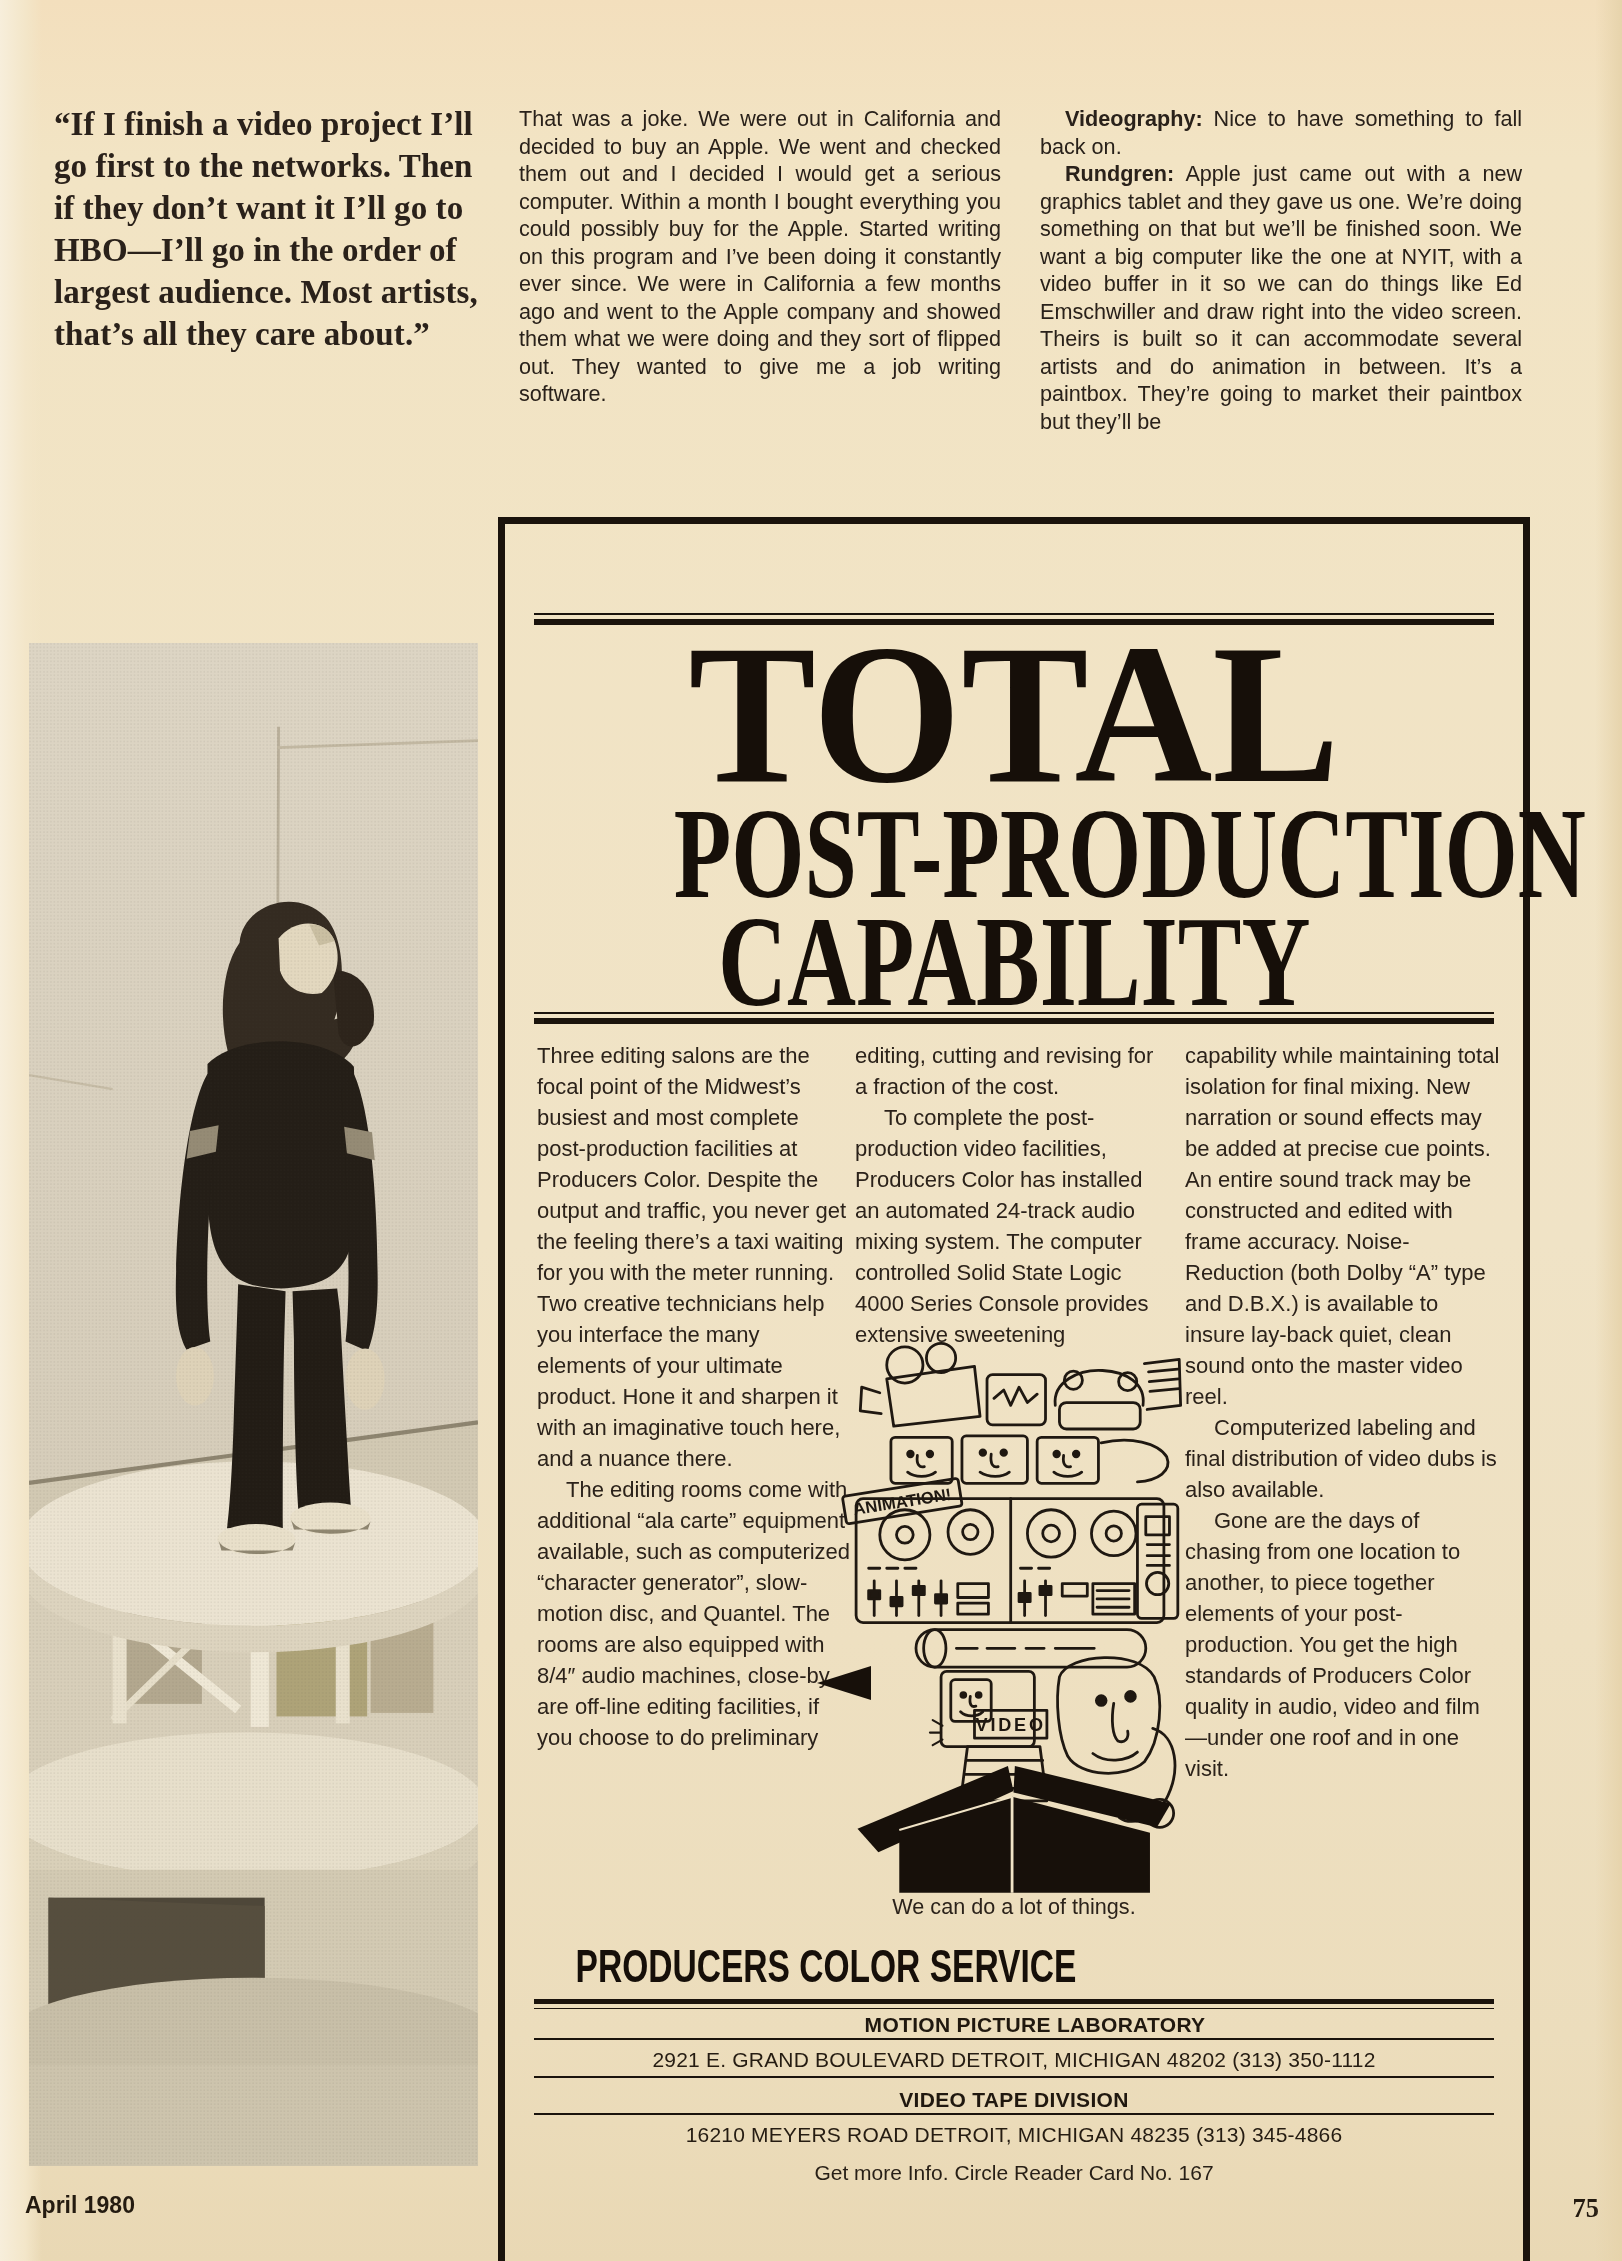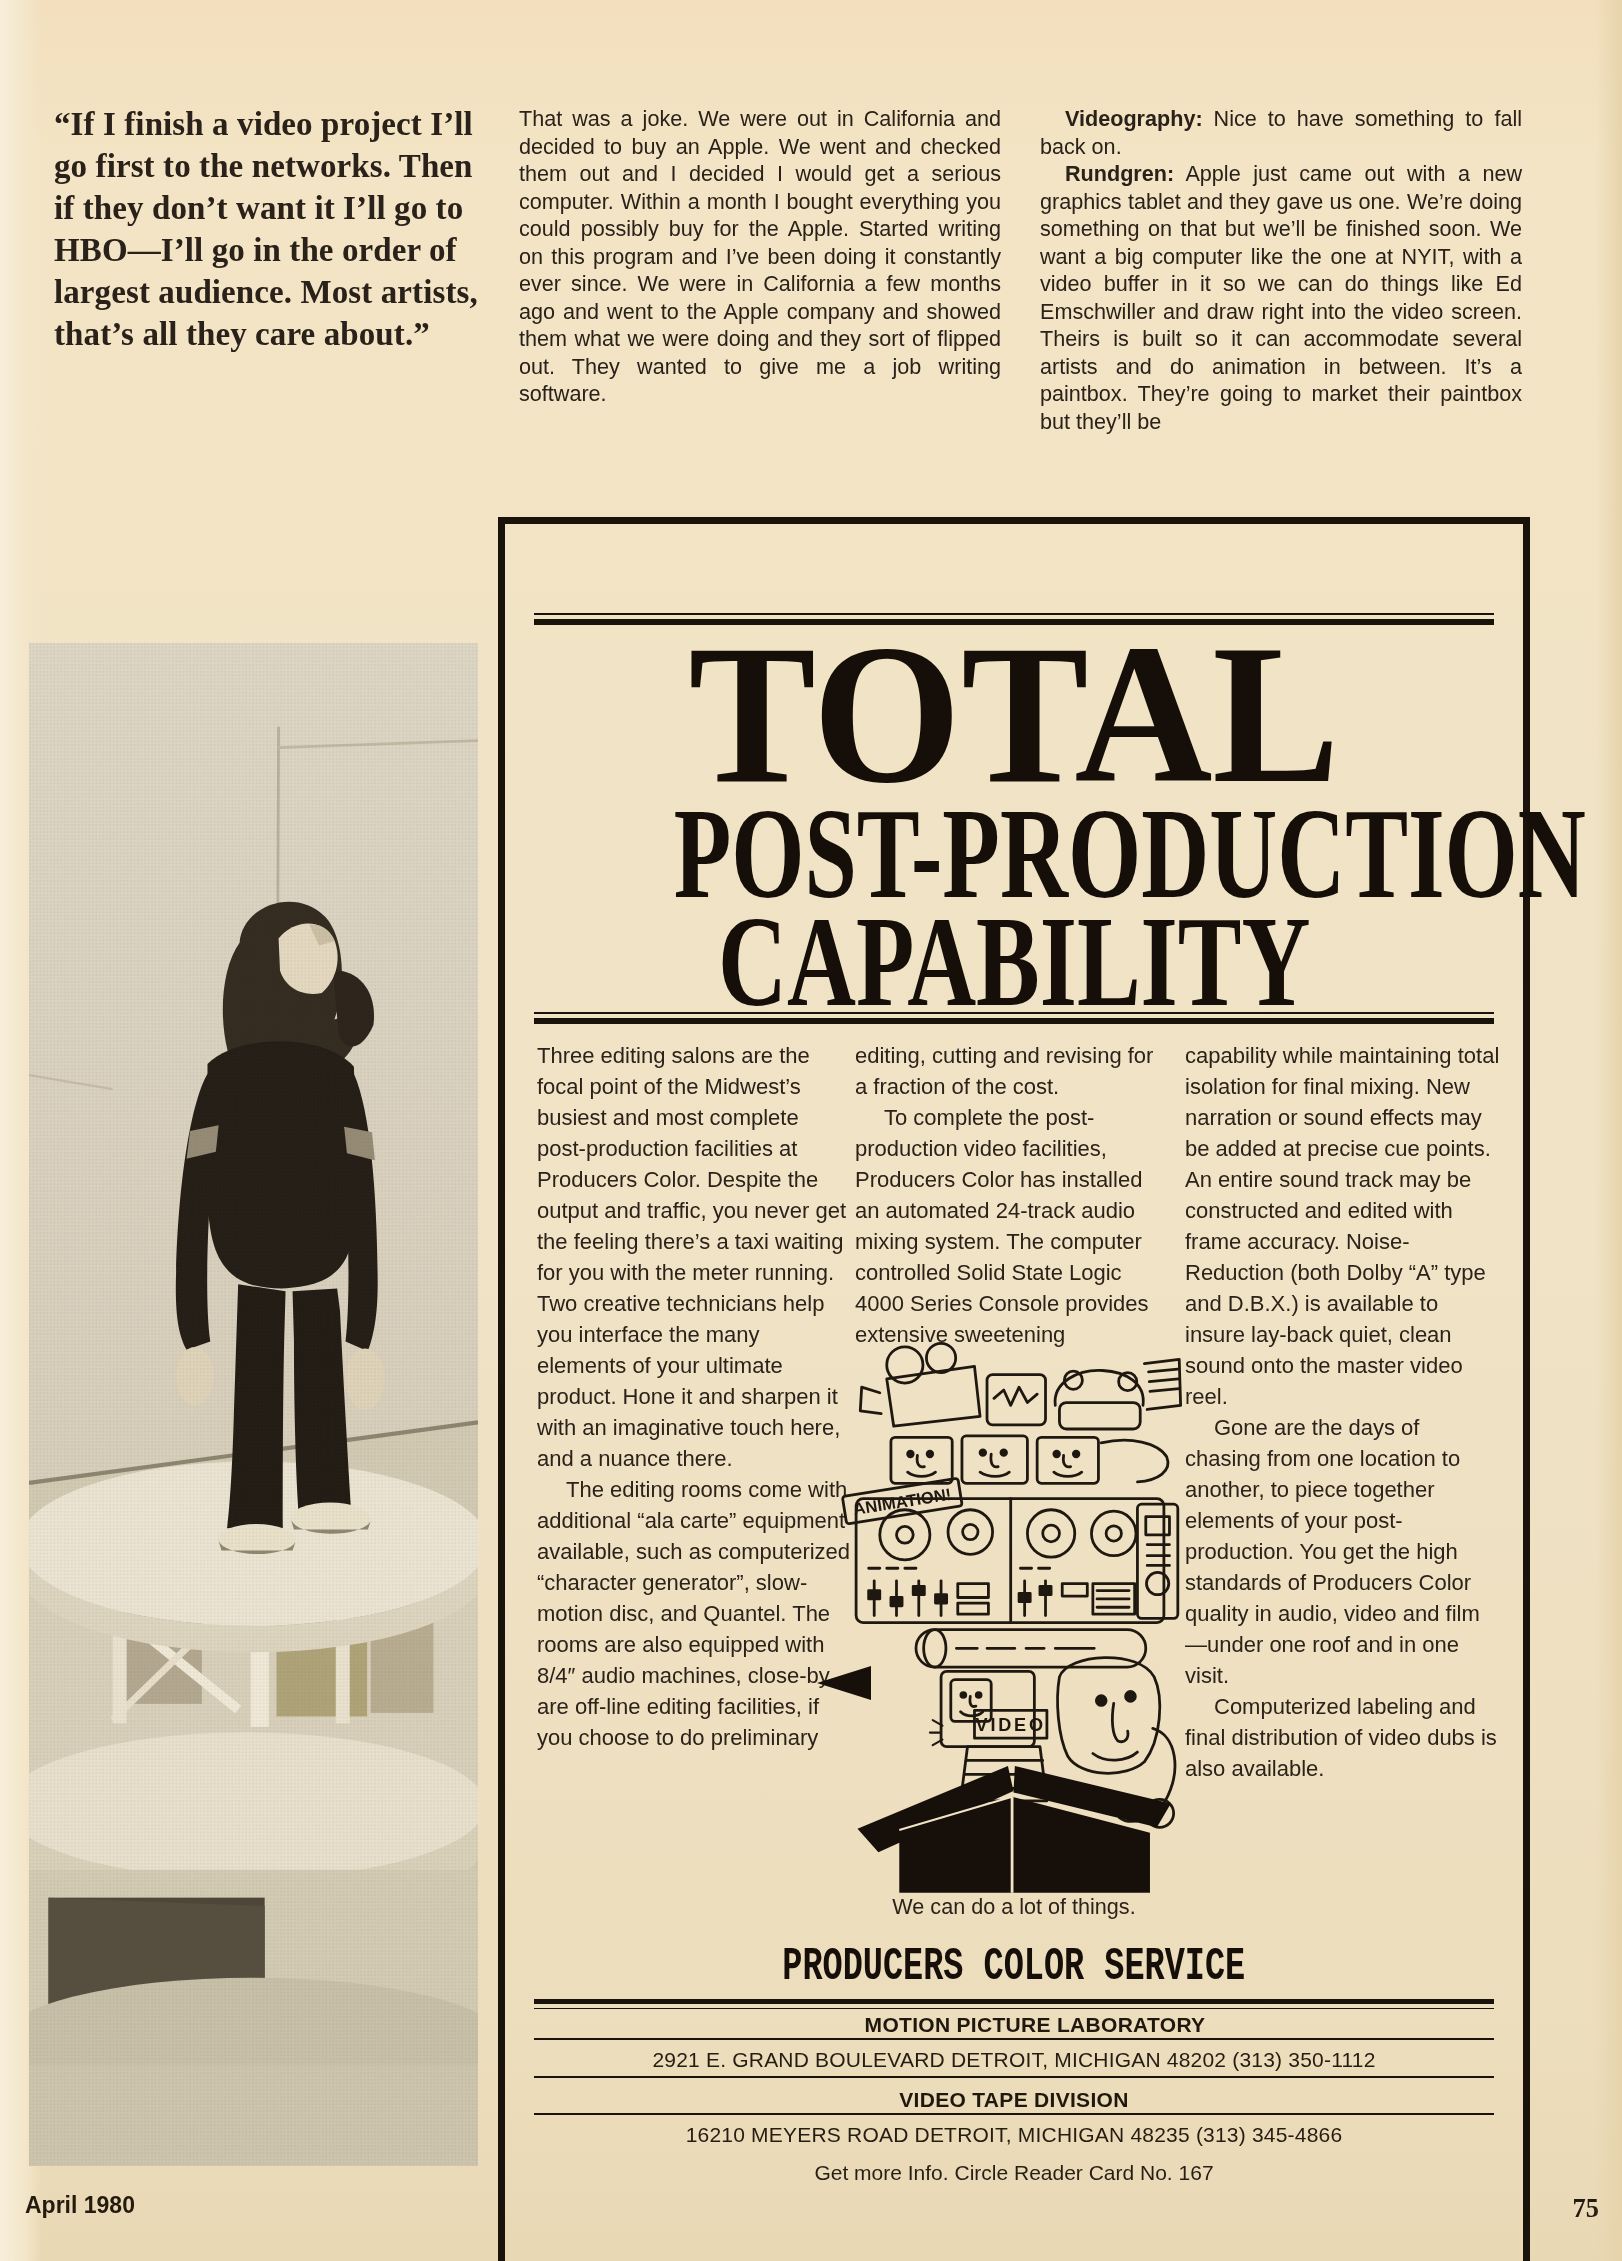--- a/index.html
+++ b/index.html
@@ -50,22 +50,22 @@
   .ad-col-2{left:350px;}
   .ad-col-3{left:680px;}
 
   .illustration{position:absolute;left:333px;top:814px;width:344px;height:558px;}
   .pointer-arrow{position:absolute;left:312px;top:1142px;width:0;height:0;
         border-top:17.4px solid transparent;border-bottom:17.4px solid transparent;
         border-right:54px solid #17100a;}
 
   .ad-caption{position:absolute;left:0;right:0;top:1370px;text-align:center;
         font-size:21.6px;color:#2b221a;}
-  .brand{position:absolute;left:0;right:0;top:1421px;text-align:center;white-space:nowrap;
-        font-family:Liberation Mono, monospace;font-weight:bold;font-size:43px;line-height:43px;color:#160f09;}
+  .brand{position:absolute;left:0;right:0;top:1421px;text-align:left;white-space:nowrap;
+        font-family:Liberation Sans, sans-serif;font-weight:bold;font-size:43px;line-height:43px;color:#160f09;}
   .brand span{display:inline-block;transform:scaleX(0.78) scaleY(1.06);}
   .brand-rule-heavy{top:1475px;height:4.9px;}
   .brand-rule-thin{top:1484px;height:1.4px;}
   .division{position:absolute;left:0;right:0;text-align:center;font-weight:bold;
         font-size:21px;letter-spacing:0.3px;color:#20180f;}
   .address{position:absolute;left:0;right:0;text-align:center;font-size:21px;
         letter-spacing:0.2px;color:#251c12;}
   .div1{top:1489px;padding-left:42px;} .rule-a{top:1514px;height:2.1px;}
   .addr1{top:1524px;} .rule-b{top:1552px;height:2.1px;}
   .div2{top:1564px;} .rule-c{top:1589px;height:2.1px;}
@@ -188,22 +188,22 @@
       <div class="ad-col ad-col-1">
         <p>Three editing salons are the focal point of the Midwest’s busiest and most complete post-production facilities at Producers Color. Despite the output and traffic, you never get the feeling there’s a taxi waiting for you with the meter running. Two creative technicians help you interface the many elements of your ultimate product. Hone it and sharpen it with an imaginative touch here, and a nuance there.</p>
         <p class="indent">The editing rooms come with additional “ala carte” equipment available, such as computerized “character generator”, slow-motion disc, and Quantel. The rooms are also equipped with 8/4″ audio machines, close-by are off-line editing facilities, if you choose to do preliminary</p>
       </div>
       <div class="ad-col ad-col-2">
         <p>editing, cutting and revising for a fraction of the cost.</p>
         <p class="indent">To complete the post-production video facilities, Producers Color has installed an automated 24-track audio mixing system. The computer controlled Solid State Logic 4000 Series Console provides extensive sweetening</p>
       </div>
       <div class="ad-col ad-col-3">
         <p>capability while maintaining total isolation for final mixing. New narration or sound effects may be added at precise cue points. An entire sound track may be constructed and edited with frame accuracy. Noise-Reduction (both Dolby “A” type and D.B.X.) is available to insure lay-back quiet, clean sound onto the master video reel.</p>
+        <p class="indent">Computerized labeling and final distribution of video dubs is also available.</p>
         <p class="indent">Gone are the days of chasing from one location to another, to piece together elements of your post-production. You get the high standards of Producers Color quality in audio, video and film—under one roof and in one visit.</p>
-        <p class="indent">Computerized labeling and final distribution of video dubs is also available.</p>
       </div>
 
       <div class="pointer-arrow"></div>
 
       <svg class="illustration" viewBox="0 0 494 800">
         <g fill="none" stroke="#1f1811" stroke-width="4" stroke-linecap="round" stroke-linejoin="round">
 
           <circle cx="96" cy="38" r="26"></circle>
             <circle cx="148" cy="28" r="21"></circle>
           <path d="M70,58 L196,40 L204,112 L80,126 Z"></path>

